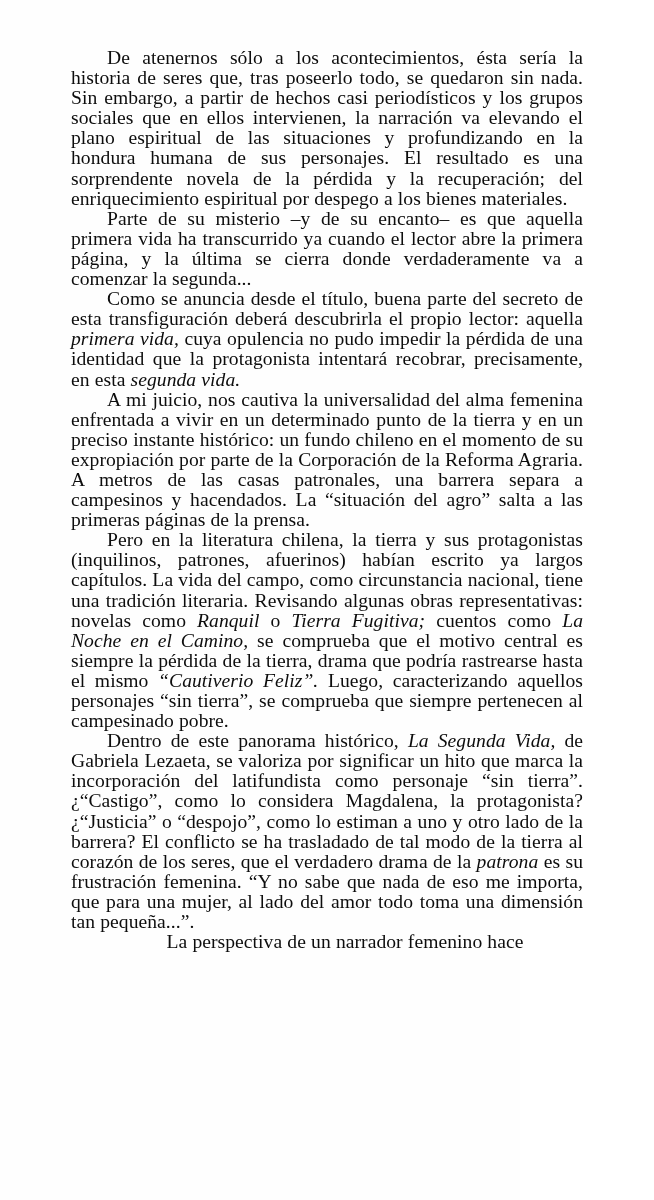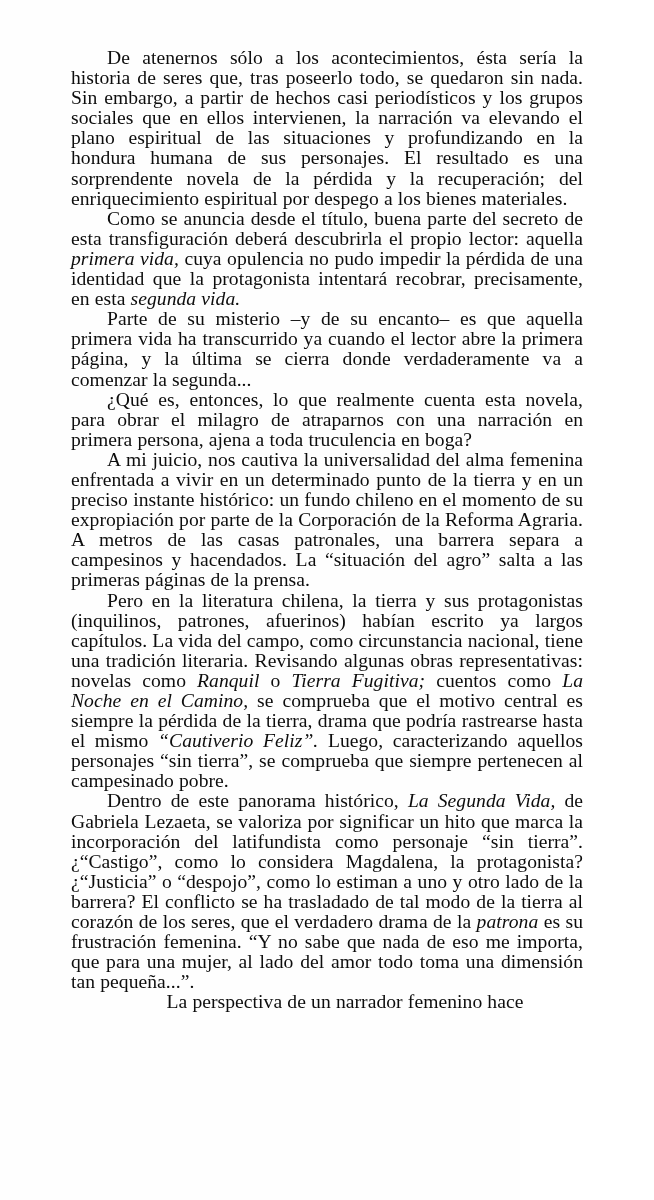--- a/index.html
+++ b/index.html
@@ -49,21 +49,20 @@
     font-synthesis: none;
   }
 </style>
 </head>
 <body style="color: rgb(13, 13, 13);">
 
 <div class="page" style="background: rgb(254, 254, 254);">
   <div class="textblock" id="textblock">
 
   <p class="para"><span>De atenernos sólo a los acontecimientos, ésta sería la historia de seres que, tras poseerlo todo, se quedaron sin nada. Sin embargo, a partir de hechos casi periodísticos y los grupos sociales que en ellos intervienen, la narración va elevando el plano espiritual de las situaciones y profundizando en la hondura humana de sus personajes. El resultado es una sorprendente novela de la pérdida y la recuperación; del enriquecimiento espiritual por despego a los bienes materiales.</span></p>
+      <p class="para"><span>Parte de su misterio –y de su encanto– es que aquella primera vida ha transcurrido ya cuando el lector abre la primera página, y la última se cierra donde verdaderamente va a comenzar la segunda...</span></p>
       <p class="para"><span>Como se anuncia desde el título, buena parte del secreto de esta transfiguración deberá descubrirla el propio lector: aquella </span><i class="ital">primera vida,</i><span> cuya opulencia no pudo impedir la pérdida de una identidad que la protagonista intentará recobrar, precisamente, en esta </span><i class="ital">segunda vida.</i></p>
-      <p class="para"><span>Parte de su misterio –y de su encanto– es que aquella primera vida ha transcurrido ya cuando el lector abre la primera página, y la última se cierra donde verdaderamente va a comenzar la segunda...</span></p>
-      <p class="para"><span>¿Qué es, entonces, lo que realmente cuenta esta novela, para obrar el milagro de atraparnos con una narración en primera persona, ajena a toda truculencia en boga?</span></p>
       <p class="para"><span>A mi juicio, nos cautiva la universalidad del alma femenina enfrentada a vivir en un determinado punto de la tierra y en un preciso instante histórico: un fundo chileno en el momento de su expropiación por parte de la Corporación de la Reforma Agraria. A metros de las casas patronales, una barrera separa a campesinos y hacendados. La “situación del agro” salta a las primeras páginas de la prensa.</span></p>
       <p class="para"><span>Pero en la literatura chilena, la tierra y sus protagonistas (inquilinos, patrones, afuerinos) habían escrito ya largos capítulos. La vida del campo, como circunstancia nacional, tiene una tradición literaria. Revisando algunas obras representativas: novelas como </span><i class="ital">Ranquil</i><span> o </span><i class="ital">Tierra Fugitiva;</i><span> cuentos como </span><i class="ital">La Noche en el Camino,</i><span> se comprueba que el motivo central es siempre la pérdida de la tierra, drama que podría rastrearse hasta el mismo </span><i class="ital">“Cautiverio Feliz”.</i><span> Luego, caracterizando aquellos personajes “sin tierra”, se comprueba que siempre pertenecen al campesinado pobre.</span></p>
       <p class="para"><span>Dentro de este panorama histórico, </span><i class="ital">La Segunda Vida,</i><span> de Gabriela Lezaeta, se valoriza por significar un hito que marca la incorporación del latifundista como personaje “sin tierra”. ¿“Castigo”, como lo considera Magdalena, la protagonista?  ¿“Justicia” o “despojo”, como lo estiman a uno y otro lado de la barrera? El conflicto se ha trasladado de tal modo de la tierra al corazón de los seres, que el verdadero drama de la </span><i class="ital">patrona</i><span> es su frustración femenina. “Y no sabe que nada de eso me importa, que para una mujer, al lado del amor todo toma una dimensión tan pequeña...”.</span></p>
       <p class="para last"><span>La perspectiva de un narrador femenino hace</span></p>
     </div>
 </div>
 
 </body></html>

